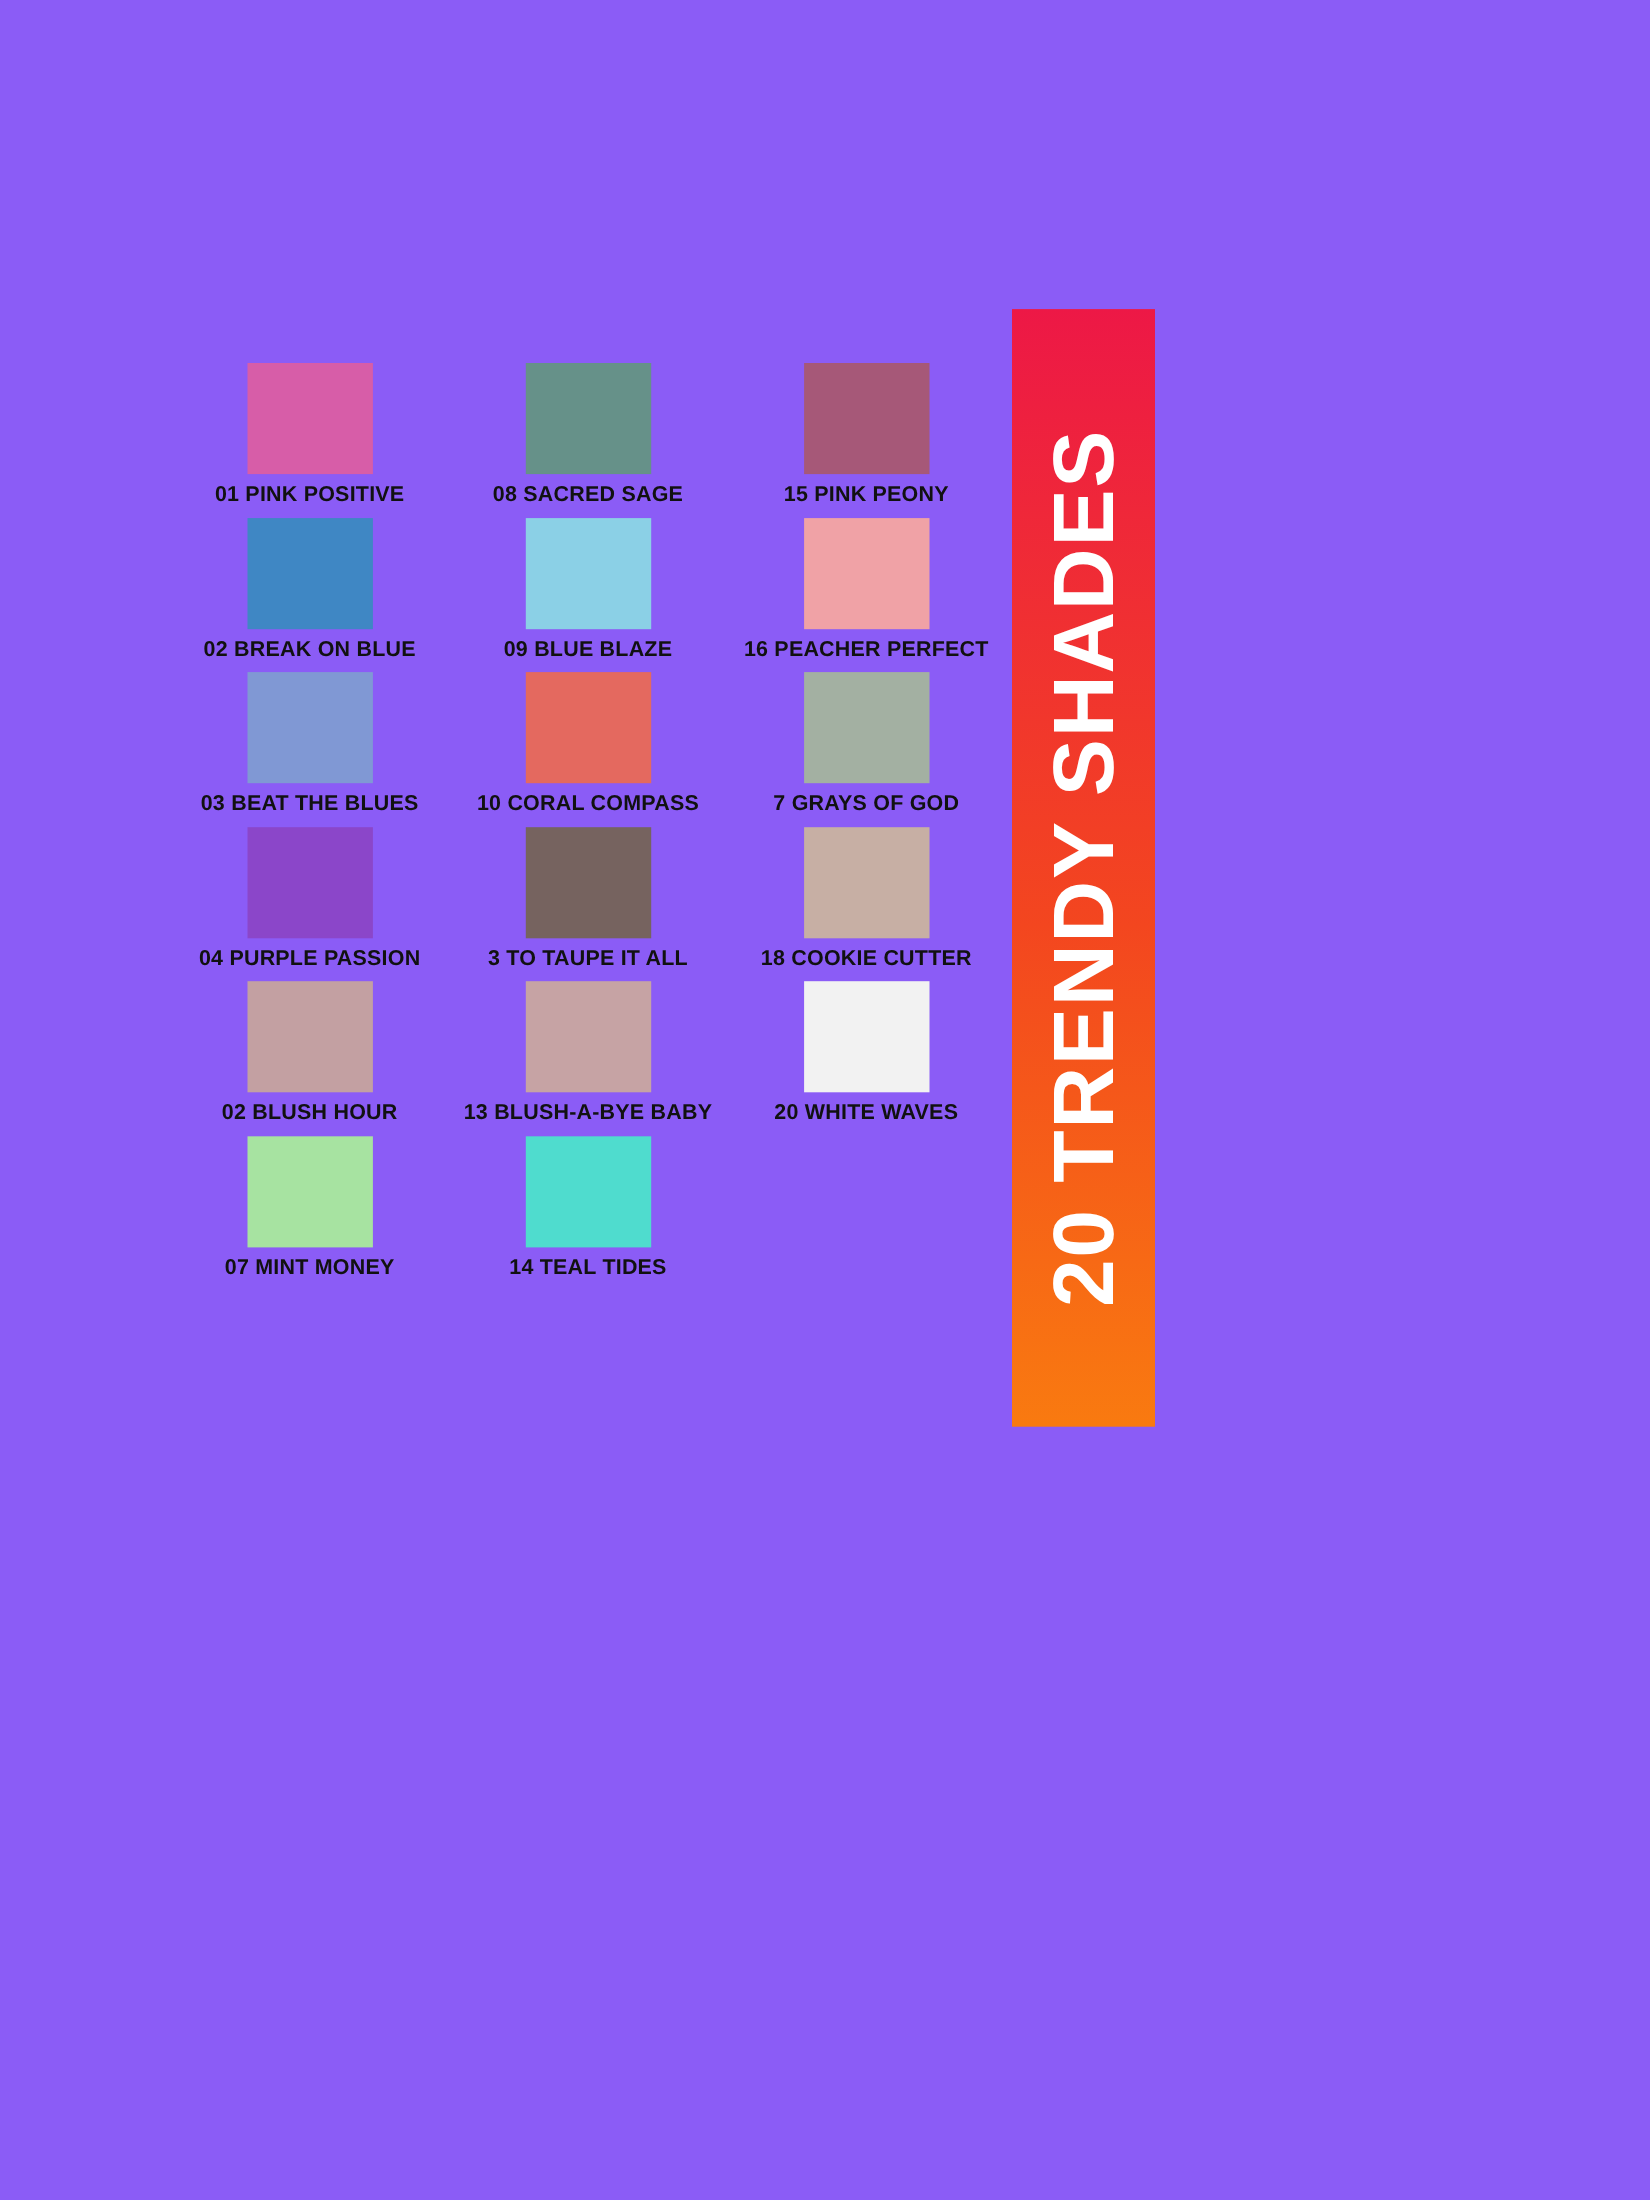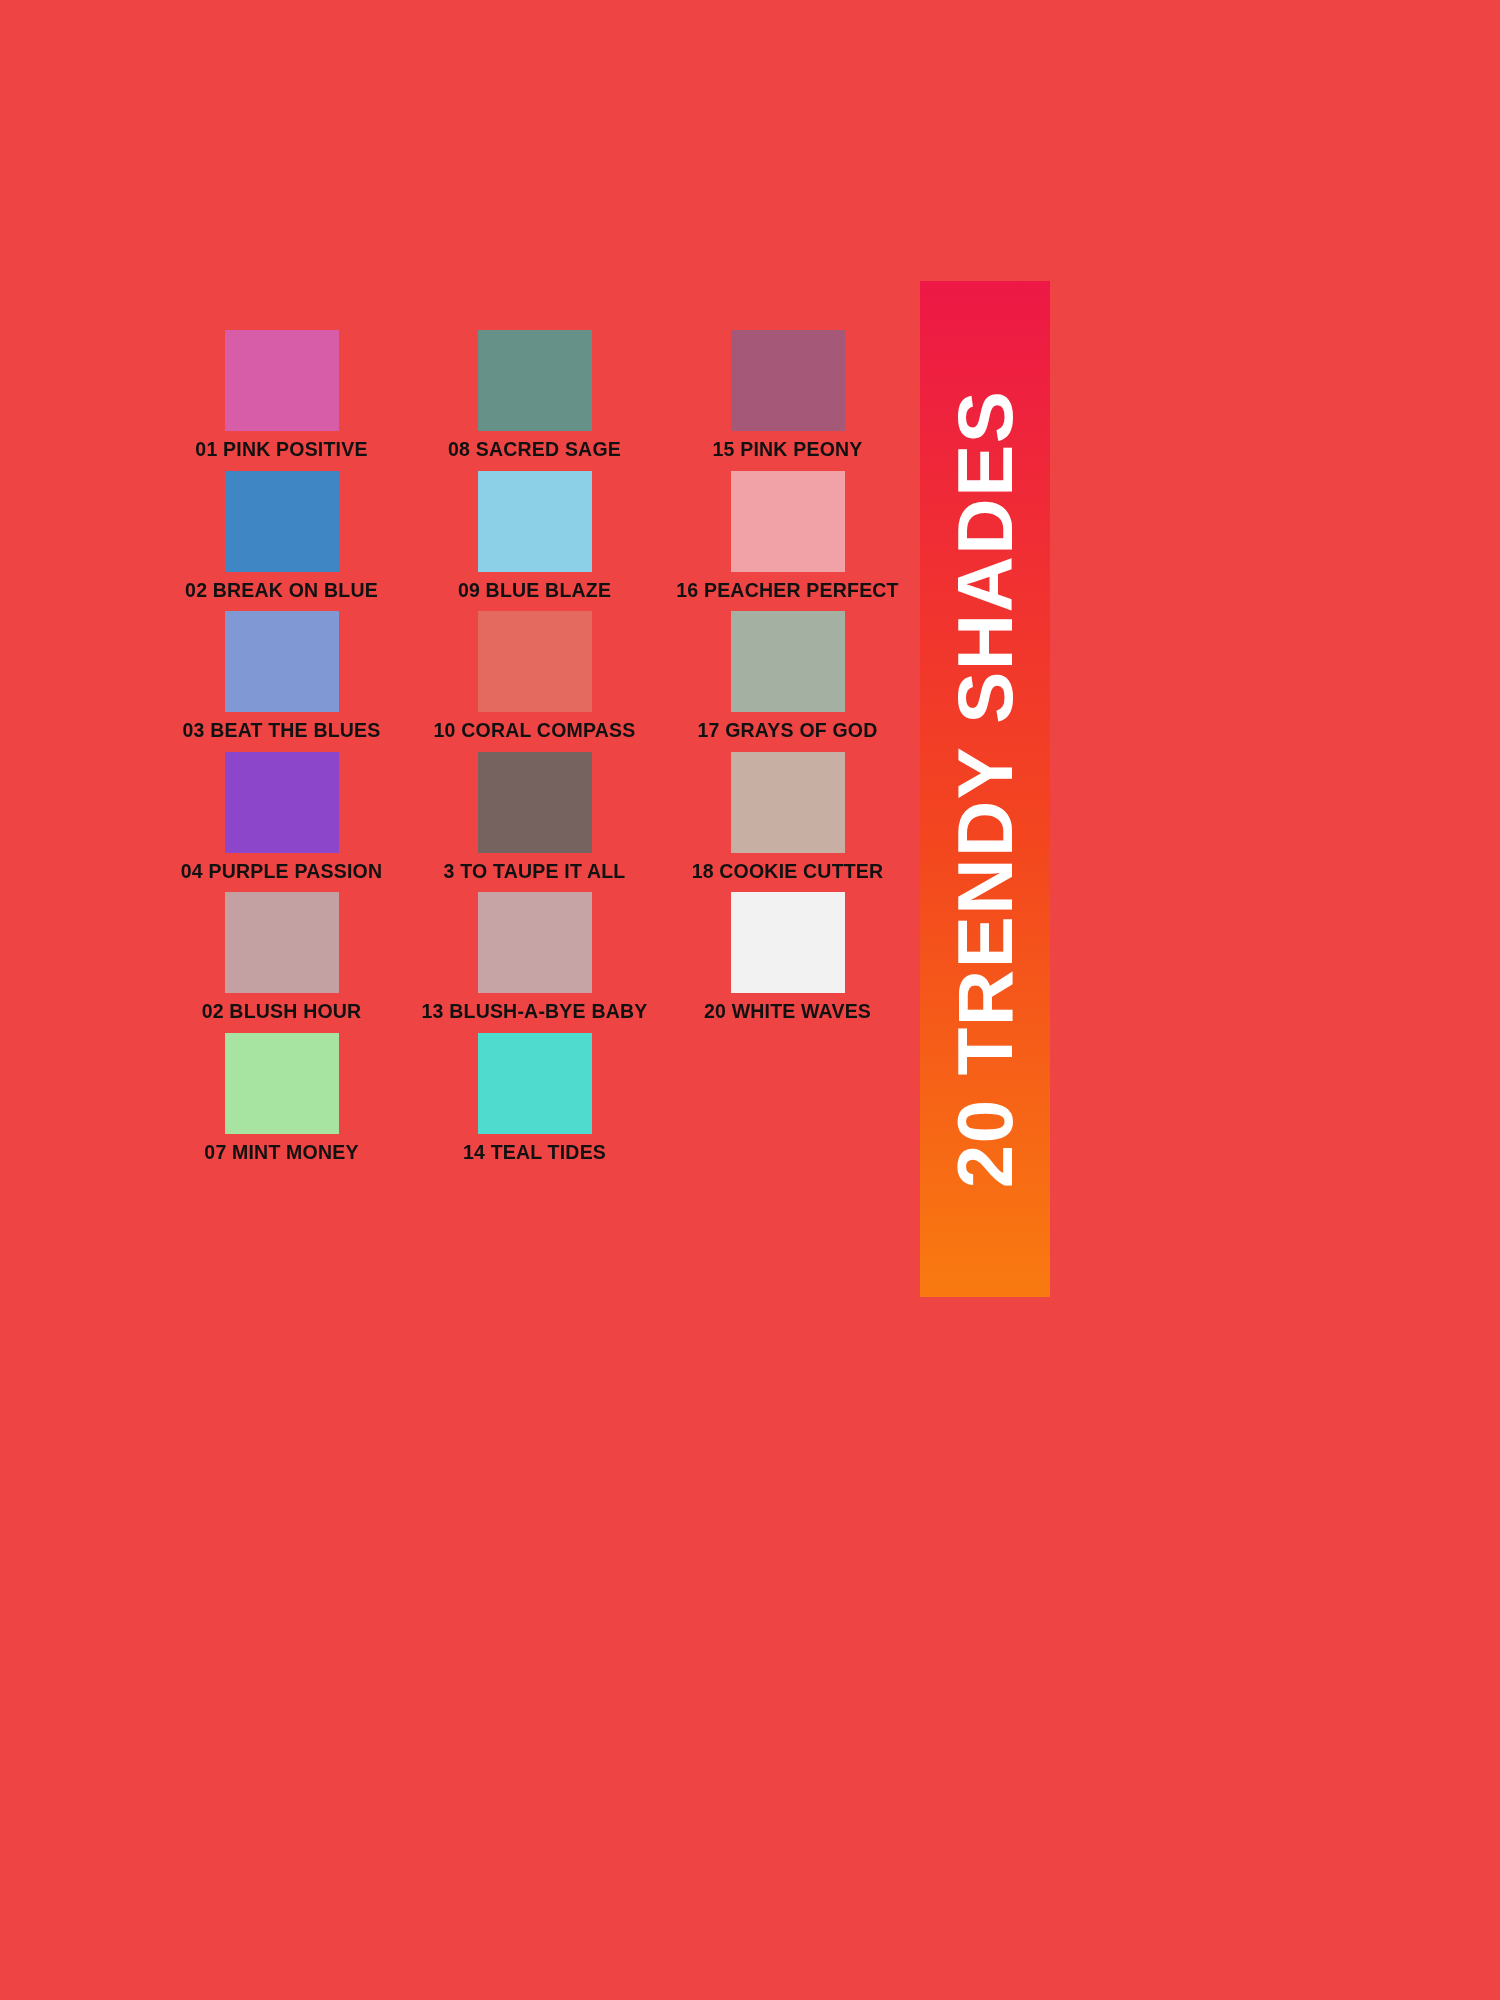--- a/index.html
+++ b/index.html
@@ -78,21 +78,21 @@
     color: #ffffff;
     font-size: 78px;
     font-weight: 800;
     letter-spacing: 1.5px;
     line-height: 1;
   }
 </style>
 </head>
 <body>
 
-<div id="page" style="background: #ef4444;">
+<div id="page" style="background: #8b5cf6;">
 
   <div id="swatch-grid">
       <div class="shade-column">
         <div class="shade-item">
           <div class="swatch-chip" style="background: rgb(215, 93, 168);"></div>
           <div class="shade-label">01 PINK POSITIVE</div>
         </div>
         <div class="shade-item">
           <div class="swatch-chip" style="background: rgb(63, 135, 196);"></div>
           <div class="shade-label">02 BREAK ON BLUE</div>
@@ -144,21 +144,21 @@
         <div class="shade-item">
           <div class="swatch-chip" style="background: rgb(166, 88, 120);"></div>
           <div class="shade-label">15 PINK PEONY</div>
         </div>
         <div class="shade-item">
           <div class="swatch-chip" style="background: rgb(240, 162, 166);"></div>
           <div class="shade-label">16 PEACHER PERFECT</div>
         </div>
         <div class="shade-item">
           <div class="swatch-chip" style="background: rgb(163, 176, 162);"></div>
-          <div class="shade-label">17 GRAYS OF GOD</div>
+          <div class="shade-label">7 GRAYS OF GOD</div>
         </div>
         <div class="shade-item">
           <div class="swatch-chip" style="background: rgb(199, 175, 164);"></div>
           <div class="shade-label">18 COOKIE CUTTER</div>
         </div>
         <div class="shade-item">
           <div class="swatch-chip" style="background: rgb(242, 242, 242);"></div>
           <div class="shade-label">20 WHITE WAVES</div>
         </div>
       </div>

